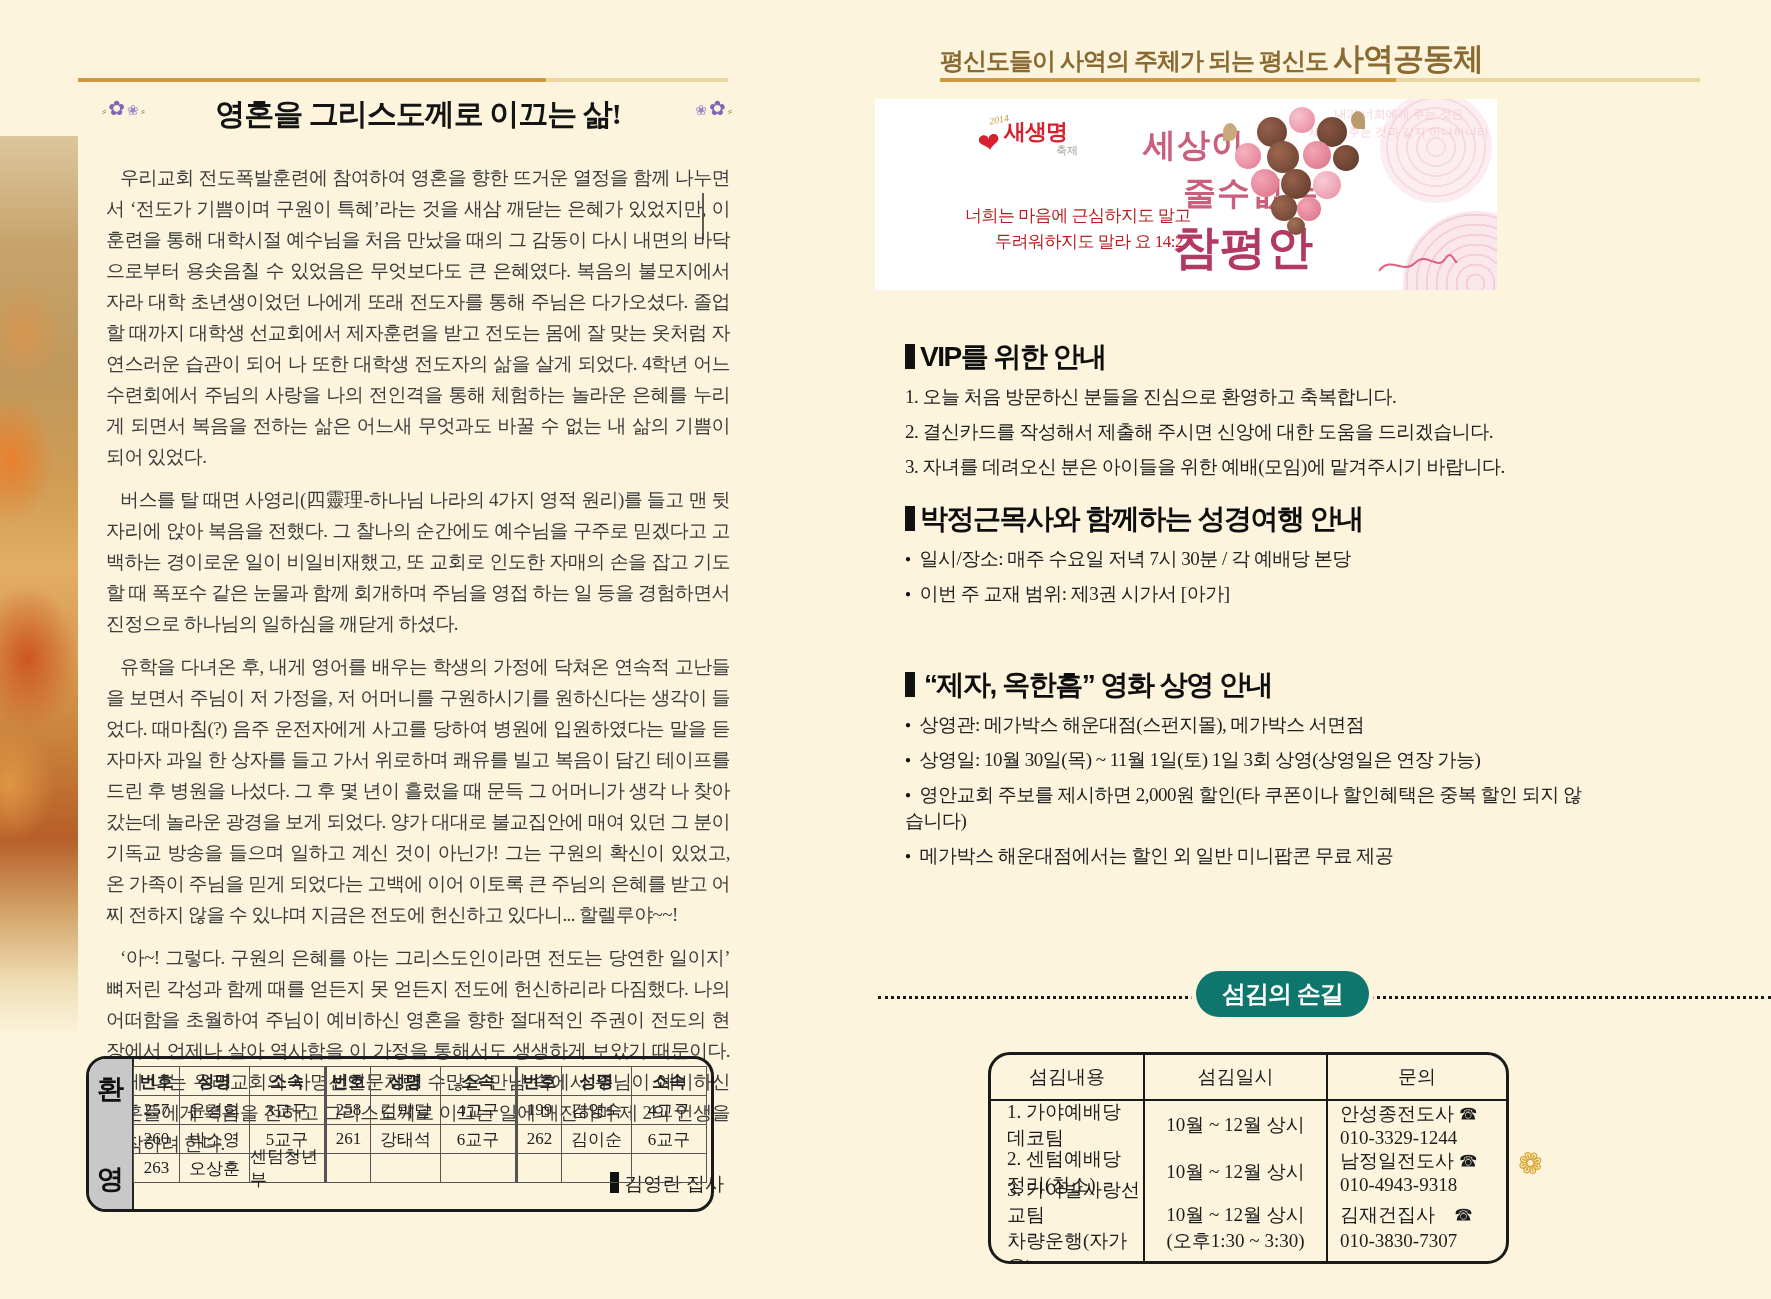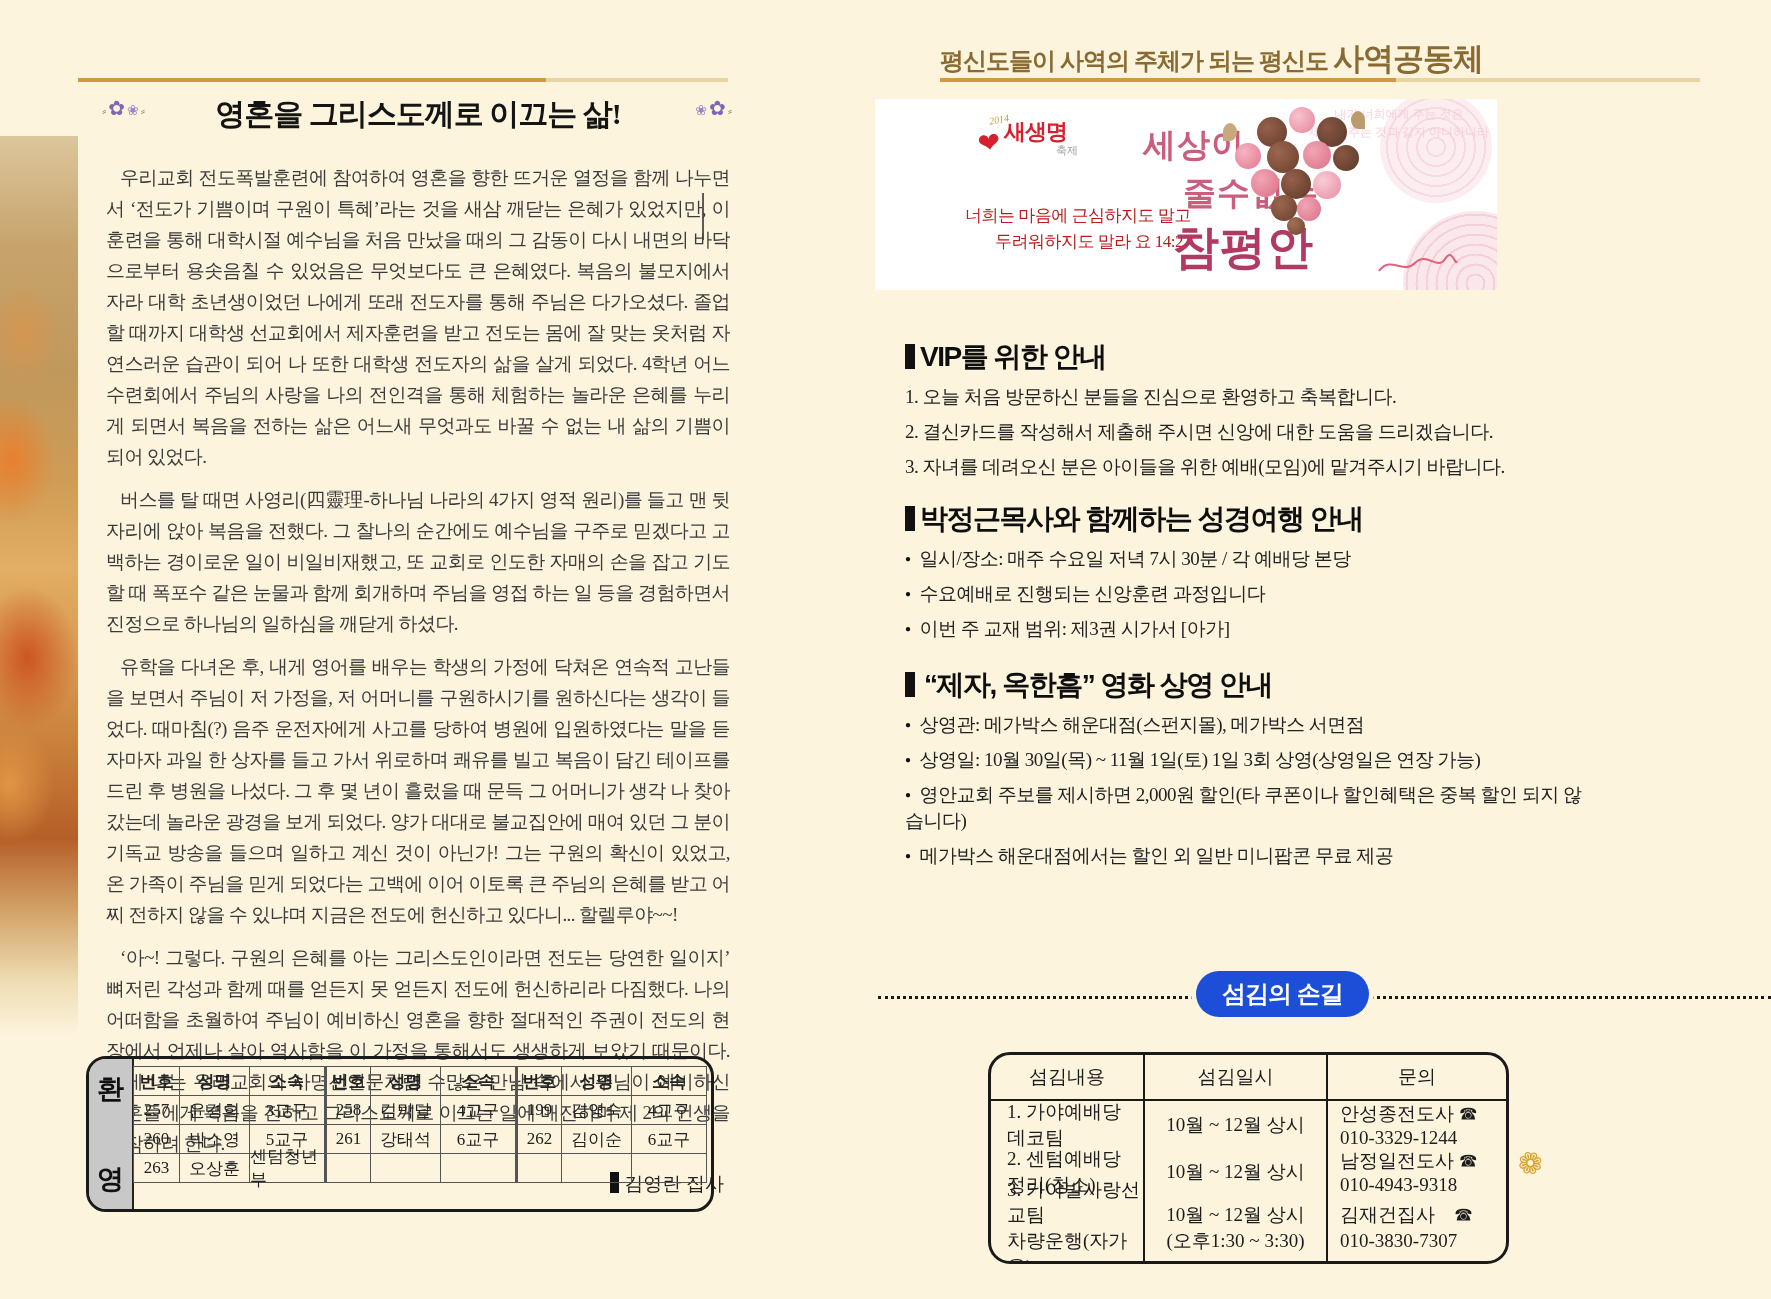--- a/index.html
+++ b/index.html
@@ -84,21 +84,21 @@
   
   .sec-title{position:absolute;font-family:"Liberation Sans","DejaVu Sans",sans-serif;
     font-weight:bold;font-size:28px;color:#0e0e0e;letter-spacing:-1.5px;white-space:nowrap;}
   .sec-title .bar{width:10px;height:25px;vertical-align:-3px;}
   .items{position:absolute;left:905px;width:680px;font-size:19px;color:#222;letter-spacing:-0.5px;}
   .items div{margin-bottom:9px;}
   .bullets div::before{content:"●";font-size:10px;margin-right:9px;position:relative;top:-3px;color:#111;}
 
   
   .svc-divider{position:absolute;left:878px;top:996px;width:893px;border-top:3px dotted #1a1a1a;}
-  .svc-badge{position:absolute;left:1196px;top:971px;background:#1d4ed8;color:#fff;
+  .svc-badge{position:absolute;left:1196px;top:971px;background:#0f766e;color:#fff;
     font-family:"Liberation Sans","DejaVu Sans",sans-serif;font-weight:bold;font-size:24px;
     padding:7px 26px;border-radius:27px;letter-spacing:-1px;box-shadow:0 0 0 5px #fcf4dd;}
 
   
   .svc-table{position:absolute;left:988px;top:1052px;border:3px solid #1a1a1a;border-radius:22px;
     overflow:hidden;display:grid;grid-template-columns:152px 183px 180px;
     grid-template-rows:46px 48px 46px 66px;font-size:19px;color:#1c1c1c;}
   .svc-table div{display:flex;align-items:center;}
   .svc-table .c2,.svc-table .c3{border-left:2px solid #1a1a1a;}
   .svc-table .hd{justify-content:center;border-bottom:2px solid #1a1a1a;font-size:19px;}
@@ -241,21 +241,20 @@
     <div>1. 오늘 처음 방문하신 분들을 진심으로 환영하고 축복합니다.</div>
     <div>2. 결신카드를 작성해서 제출해 주시면 신앙에 대한 도움을 드리겠습니다.</div>
     <div>3. 자녀를 데려오신 분은 아이들을 위한 예배(모임)에 맡겨주시기 바랍니다.</div>
   </div>
 
   <div class="sec-title" style="left:905px;top:500px;">
     <span class="bar"></span><span>박정근목사와 함께하는 성경여행 안내</span>
   </div>
   <div class="items bullets" style="top:546px;">
     <div>일시/장소: 매주 수요일 저녁 7시 30분 / 각 예배당 본당</div>
-    <div>수요예배로 진행되는 신앙훈련 과정입니다</div>
     <div>이번 주 교재 범위: 제3권 시가서 [아가]</div>
   </div>
 
   <div class="sec-title" style="left:905px;top:666px;">
     <span class="bar"></span> <span>“제자, 옥한흠” 영화 상영 안내</span>
   </div>
   <div class="items bullets" style="top:712px;">
     <div>상영관: 메가박스 해운대점(스펀지몰), 메가박스 서면점</div>
     <div>상영일: 10월 30일(목) ~ 11월 1일(토) 1일 3회 상영(상영일은 연장 가능)</div>
     <div>영안교회 주보를 제시하면 2,000원 할인(타 쿠폰이나 할인혜택은 중복 할인 되지 않습니다)</div>

